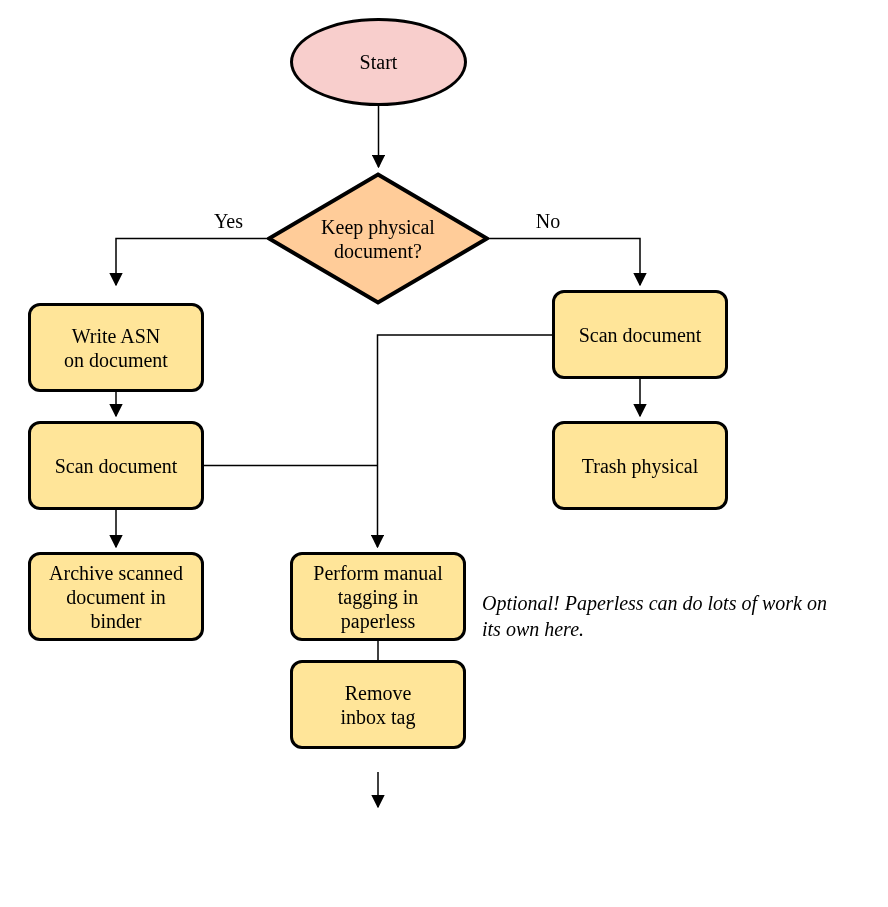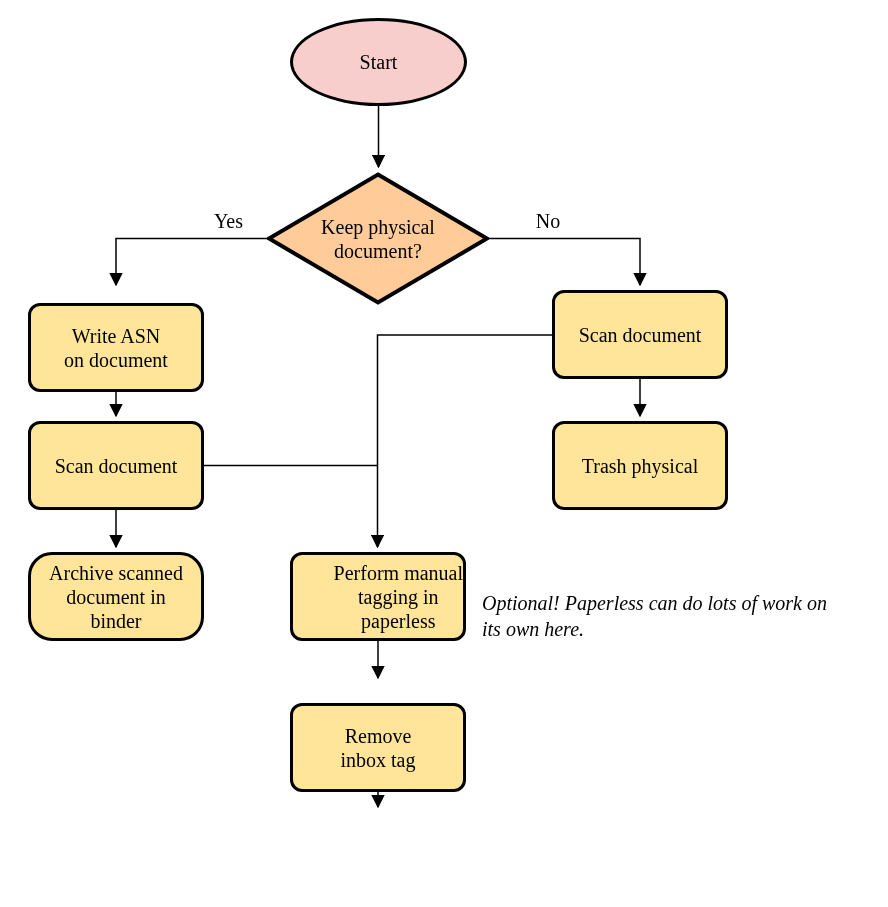--- a/index.html
+++ b/index.html
@@ -119,44 +119,44 @@
 
   <div class="node process" style="left:28px;top:280px;width:176px;height:89px;margin-top:23px;">
     <div class="node-label">Write ASN
 on document</div>
   </div>
 
   <div class="node process" style="left:28px;top:421px;width:176px;height:89px;">
     <div class="node-label">Scan document</div>
   </div>
 
-  <div class="node process" style="left:28px;top:552px;width:176px;height:89px;border-radius:24px;">
+  <div class="node process" style="left:28px;top:552px;width:176px;height:89px;">
     <div class="node-label">Archive scanned
 document in
 binder</div>
   </div>
 
   <div class="node process" style="left:552px;top:290px;width:176px;height:89px;">
     <div class="node-label">Scan document</div>
   </div>
 
   <div class="node process" style="left:552px;top:421px;width:176px;height:89px;">
     <div class="node-label">Trash physical</div>
   </div>
 
-  <div class="node process" style="left:290px;top:552px;width:176px;height:89px;justify-content:flex-end;">
+  <div class="node process" style="left:290px;top:552px;width:176px;height:89px;">
     <div class="node-label">Perform manual
 tagging in
 paperless</div>
   </div>
 
   <div class="annotation" style="left:482px;top:590px;width:410px;">Optional! Paperless can do lots of work on
 its own here.</div>
 
-  <div class="node process" style="left:290px;top:703px;width:176px;height:89px;">
+  <div class="node process" style="left:290px;top:660px;width:176px;height:89px;">
     <div class="node-label">Remove
 inbox tag</div>
   </div>
 
 
   <div class="page-edge"></div>
 
 </div>
 
 </body></html>

